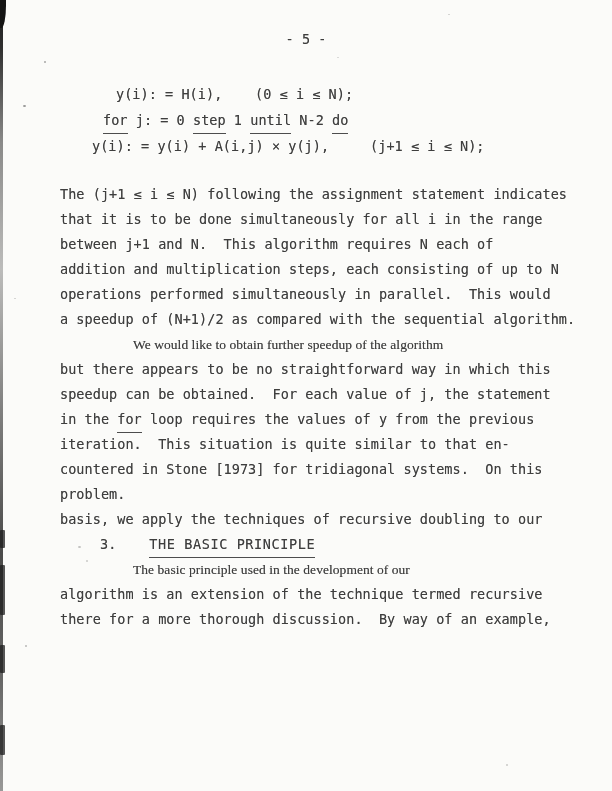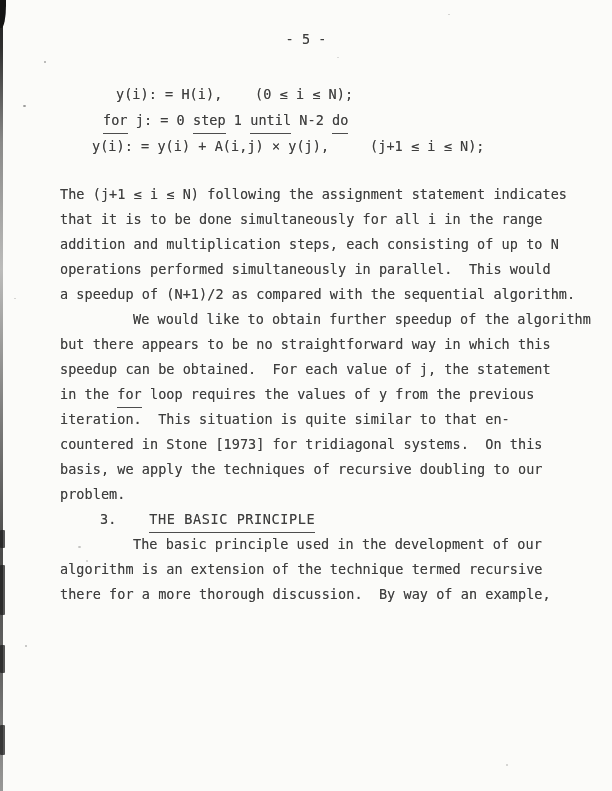--- a/index.html
+++ b/index.html
@@ -36,21 +36,21 @@
   .page-number { position:absolute; top:31px; left:0; width:612px; text-align:center; }
 
   .code-block { position:absolute; left:60px; top:81px; line-height:26px; }
   .code-line { white-space:pre; height:26px; }
   .cl1 { margin-left:56px; }
   .cl2 { margin-left:43px; }
   .cl3 { margin-left:32px; }
 
   .body-text { position:absolute; left:60px; top:174px; line-height:25px; width:530px;margin-top:8px; }
   .line { white-space:pre; height:25px; }
-  .indent { padding-left:73px; }
+  .indent { padding-left:73px;font-family:Liberation Serif, serif; }
 
   .u { border-bottom:1.3px solid rgba(58,58,58,0.9); padding-bottom:5px; }
 
   .sec-num { margin-left:40px; }
   .sec-title { margin-left:33px; letter-spacing:0.6px; }
 </style>
 </head>
 <body>
 
 <div class="page">
@@ -77,32 +77,33 @@
   <div class="code-block">
     <div class="code-line cl1">y(i): = H(i),    (0 ≤ i ≤ N);</div>
     <div class="code-line cl2"><span class="u">for</span><span> j: = 0 </span><span class="u">step</span><span> 1 </span><span class="u">until</span><span> N-2 </span><span class="u">do</span></div>
     <div class="code-line cl3">y(i): = y(i) + A(i,j) × y(j),     (j+1 ≤ i ≤ N);</div>
   </div>
 
   <div class="body-text">
 
     <div class="line">The (j+1 ≤ i ≤ N) following the assignment statement indicates</div>
     <div class="line">that it is to be done simultaneously for all i in the range</div>
+    <div class="line">between j+1 and N.  This algorithm requires N each of</div>
     <div class="line">addition and multiplication steps, each consisting of up to N</div>
     <div class="line">operations performed simultaneously in parallel.  This would</div>
     <div class="line">a speedup of (N+1)/2 as compared with the sequential algorithm.</div>
 
     <div class="line indent">We would like to obtain further speedup of the algorithm</div>
     <div class="line">but there appears to be no straightforward way in which this</div>
     <div class="line">speedup can be obtained.  For each value of j, the statement</div>
     <div class="line"><span>in the </span><span class="u">for</span><span> loop requires the values of y from the previous</span></div>
     <div class="line">iteration.  This situation is quite similar to that en-</div>
     <div class="line">countered in Stone [1973] for tridiagonal systems.  On this</div>
+    <div class="line">problem.</div>
     <div class="line">basis, we apply the techniques of recursive doubling to our</div>
-    <div class="line">problem.</div>
 
     <div class="line"><span class="sec-num">3.</span><span class="sec-title u">THE BASIC PRINCIPLE</span></div>
 
     <div class="line indent">The basic principle used in the development of our</div>
     <div class="line">algorithm is an extension of the technique termed recursive</div>
     <div class="line">there for a more thorough discussion.  By way of an example,</div>
 
   </div>
 </div>
 

